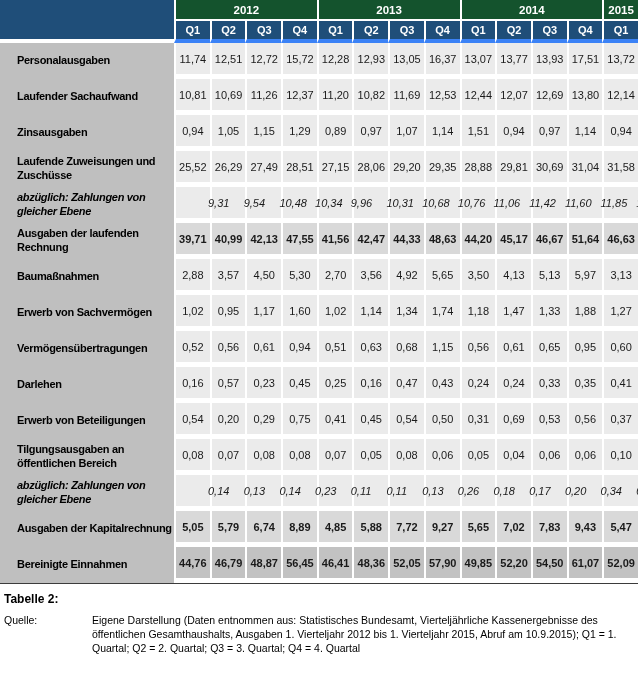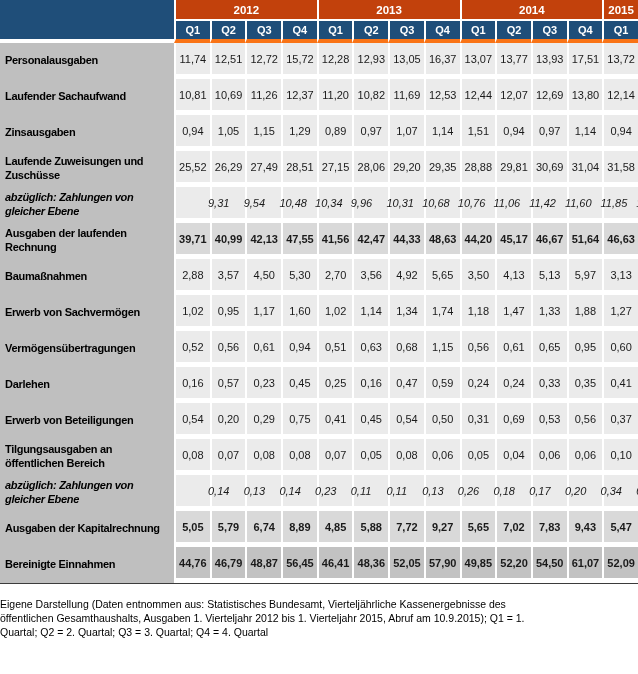--- a/index.html
+++ b/index.html
@@ -25,47 +25,47 @@
     border-spacing: 0;
     table-layout: fixed;
   }
   col.c-label { width: 174px; }
   th, td { margin: 0; }
   th.corner {
     background: #1F4E79;
     border-bottom: 4px solid #ffffff;
   }
   th.year {
-    background: #c2410c;
+    background: #14532d;
     color: #ffffff;
     font-size: 11.5px;
     font-weight: bold;
     text-align: center;
     padding: 4px 0 3px 0;
     border-left: 2px solid #ffffff;
   }
   th.quarter {
     background: #1F4E79;
     color: #ffffff;
     font-size: 11px;
     font-weight: bold;
     text-align: center;
     padding: 3px 0;
     border-left: 2px solid #ffffff;
     border-top: 2px solid #ffffff;
-    border-bottom: 4px solid #f97316;
+    border-bottom: 4px solid #3b82f6;
   }
   tbody tr { height: 36px; }
   td.rowlabel {
     background: #BFBFBF;
     font-size: 11px;
     font-weight: bold;
     letter-spacing: -0.3px;
     line-height: 1.25;
-    padding: 2px 2px 2px 5px;
+    padding: 2px 2px 2px 17px;
     vertical-align: middle;
     color: #000000;
   }
   td.val {
     background: #EBEBEB;
     font-size: 11px;
     text-align: center;
     vertical-align: middle;
     color: #1a1a1a;
     border-left: 2px solid #ffffff;
@@ -288,21 +288,21 @@
           </tr>
           <tr class="normal">
             <td class="rowlabel">Darlehen</td>
             <td class="val">0,16</td>
             <td class="val">0,57</td>
             <td class="val">0,23</td>
             <td class="val">0,45</td>
             <td class="val">0,25</td>
             <td class="val">0,16</td>
             <td class="val">0,47</td>
-            <td class="val">0,59</td>
+            <td class="val">0,43</td>
             <td class="val">0,24</td>
             <td class="val">0,24</td>
             <td class="val">0,33</td>
             <td class="val">0,35</td>
             <td class="val">0,41</td>
           </tr>
           <tr class="normal">
             <td class="rowlabel">Erwerb von Beteiligungen</td>
             <td class="val">0,54</td>
             <td class="val">0,20</td>
@@ -380,19 +380,21 @@
             <td class="val">52,20</td>
             <td class="val">54,50</td>
             <td class="val">61,07</td>
             <td class="val">52,09</td>
           </tr>
         </tbody>
     </table>
   </div>
 
   <div class="caption">
+    <div class="caption-label">Tabelle 2:</div>
   </div>
 
   <div class="source">
+    <div class="source-label">Quelle:</div>
     <div class="source-text">Eigene Darstellung (Daten entnommen aus: Statistisches Bundesamt, Vierteljährliche Kassenergebnisse des öffentlichen Gesamthaushalts, Ausgaben 1. Vierteljahr 2012 bis 1. Vierteljahr 2015, Abruf am 10.9.2015); Q1 = 1. Quartal; Q2 = 2. Quartal; Q3 = 3. Quartal; Q4 = 4. Quartal</div>
   </div>
 
 </div>
 
 </body></html>

